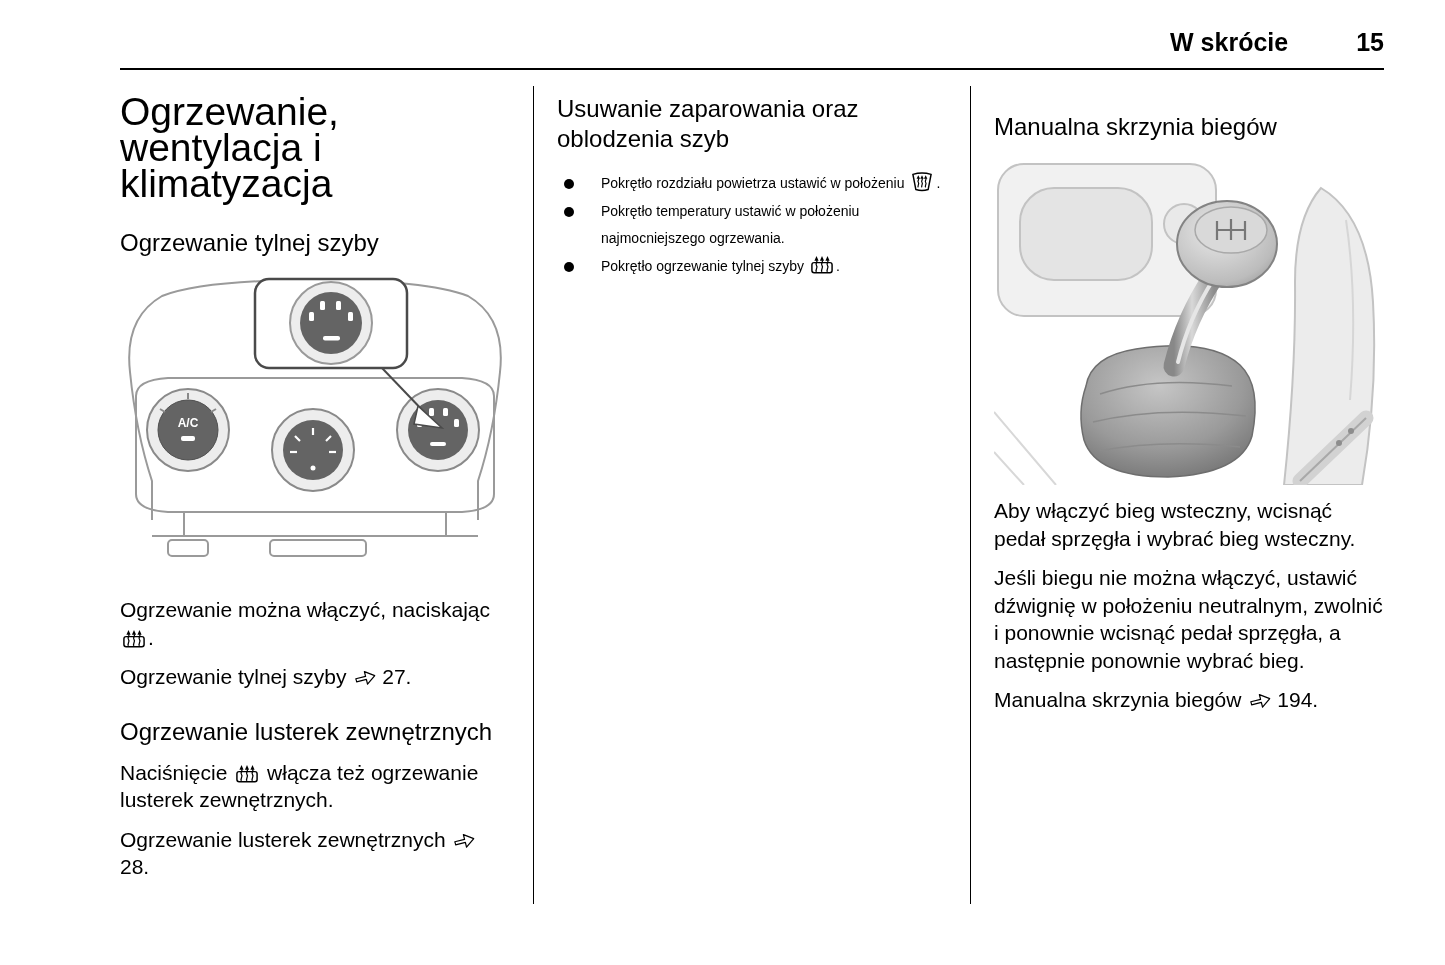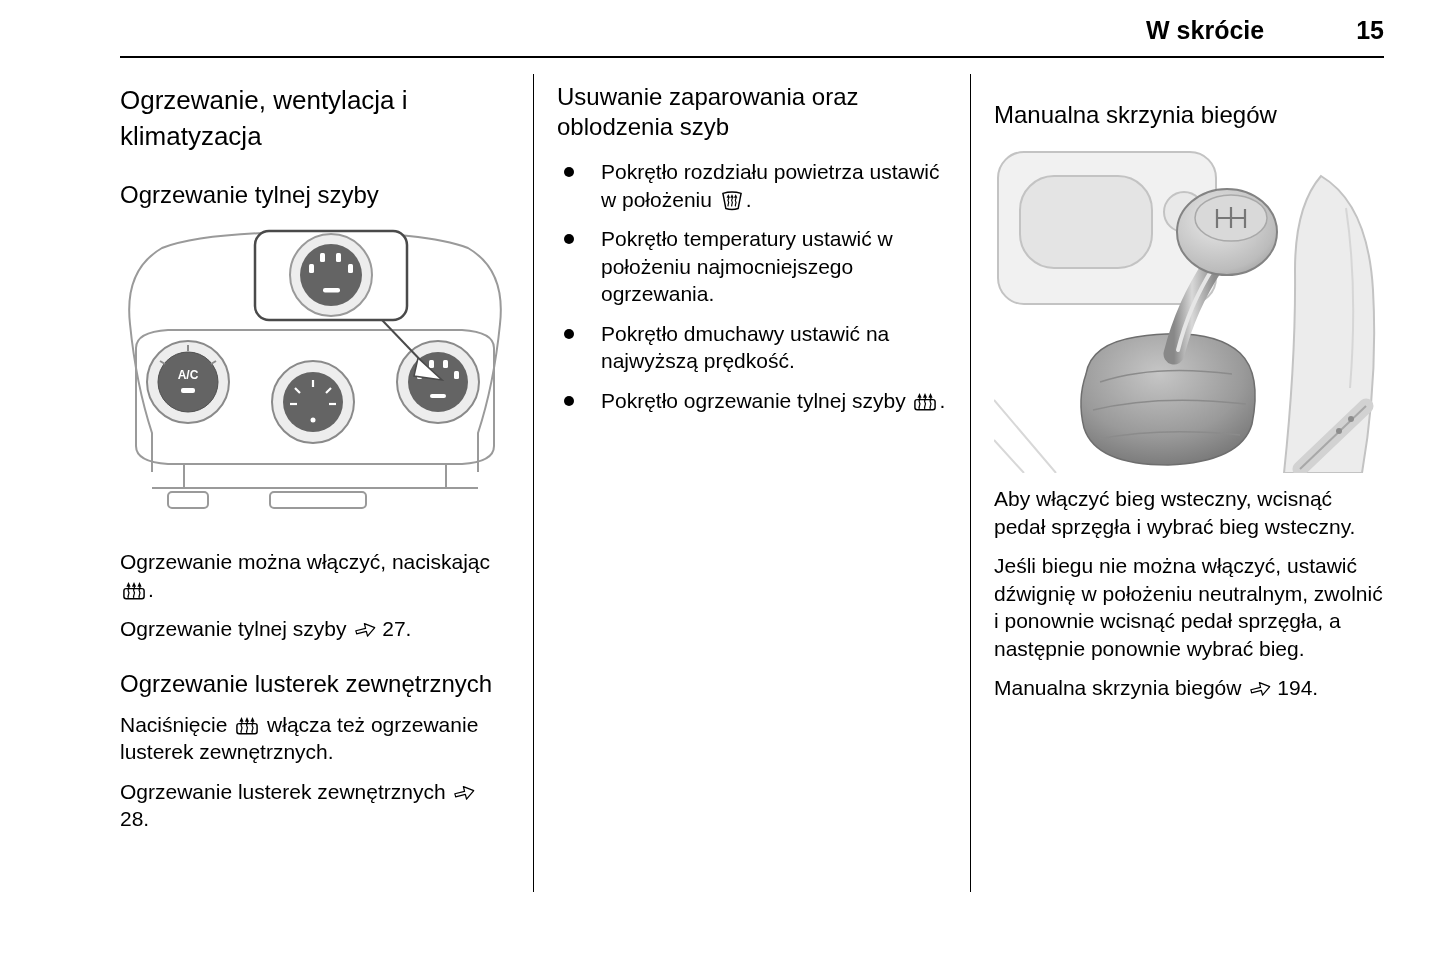--- a/index.html
+++ b/index.html
@@ -1,36 +1,36 @@
 <!DOCTYPE html>
 <html><head>
 <meta charset="utf-8">
 <style>
   html,body{margin:0;padding:0}
   body{
     width:1445px;height:965px;background:#fff;color:#000;
     font-family:"Liberation Sans","DejaVu Sans",sans-serif;
   }
   .page{position:relative;width:1445px;height:965px;overflow:hidden;background:#fff}
-  .inner{padding:16px 61px 0 120px}
+  .inner{padding:28px 61px 0 120px}
   .header-row{display:flex;justify-content:flex-end;align-items:baseline;font-weight:700;font-size:25px;line-height:28px}
-  .h-num{margin-left:92px}
+  .h-num{margin-left:68px}
   .rule{border:0;border-top:2px solid #000;margin:12px 0 0 0}
   .columns{display:flex;margin-top:16px;height:820px}
   .col{width:392px}
   .divider{flex:0 0 1px;width:1px;background:#000;margin:0 23px;height:818px}
-  h1{font-size:26px;line-height:36px;font-weight:400;margin:8px 0 0}
+  h1{font-size:39px;line-height:36px;font-weight:400;margin:8px 0 0}
   h2{font-size:24px;line-height:30px;font-weight:400;margin:26px 0 0}
   h2.first{margin-top:8px}
   p{font-size:21px;line-height:27.5px;margin:12px 0 0}
   p.gap-top{margin-top:30px}
   figure{margin:18px 0 0}
   .fig-svg{display:block;width:390px;height:auto}
   .bullets{margin-top:16px}
-  .bullet{display:flex;margin-top:12px;font-size:21px;line-height:27.5px}
+  .bullet{display:flex;margin-top:0;font-size:14px;line-height:27.5px}
   .b-dot-cell{flex:0 0 44px}
   .b-dot{display:block;width:10px;height:10px;border-radius:50%;background:#000;margin:9px 0 0 7px}
   .b-text{flex:1}
   .footer-ref{margin-top:20px}
   .icon{width:24px;height:22px;vertical-align:-4px;margin:0 2px}
   .icon.ref{width:21px;height:16px;vertical-align:-2px;margin:0 6px 0 3px;transform:rotate(-14deg)}
   .symdefs{position:absolute;width:0;height:0;overflow:hidden}
 </style>
 </head>
 <body>
@@ -173,26 +173,20 @@
                 </svg><span>.</span></div>
           </div>
 
           <div class="bullet">
             <span class="b-dot-cell">
                 <span class="b-dot"></span>
               </span>
             <div class="b-text"><span>Pokrętło temperatury ustawić w położeniu najmocniejszego ogrzewania.</span></div>
           </div>
 
-          <div class="bullet">
-            <span class="b-dot-cell">
-                <span class="b-dot"></span>
-              </span>
-            <div class="b-text"><span>Pokrętło dmuchawy ustawić na najwyższą prędkość.</span></div>
-          </div>
 
 
           <div class="bullet">
             <span class="b-dot-cell">
                 <span class="b-dot"></span>
               </span>
             <div class="b-text"><span>Pokrętło ogrzewanie tylnej szyby </span><svg class="icon" viewBox="0 0 26 24">
                   <use href="#sym-rear-window"></use>
                 </svg><span>.</span></div>
           </div>

